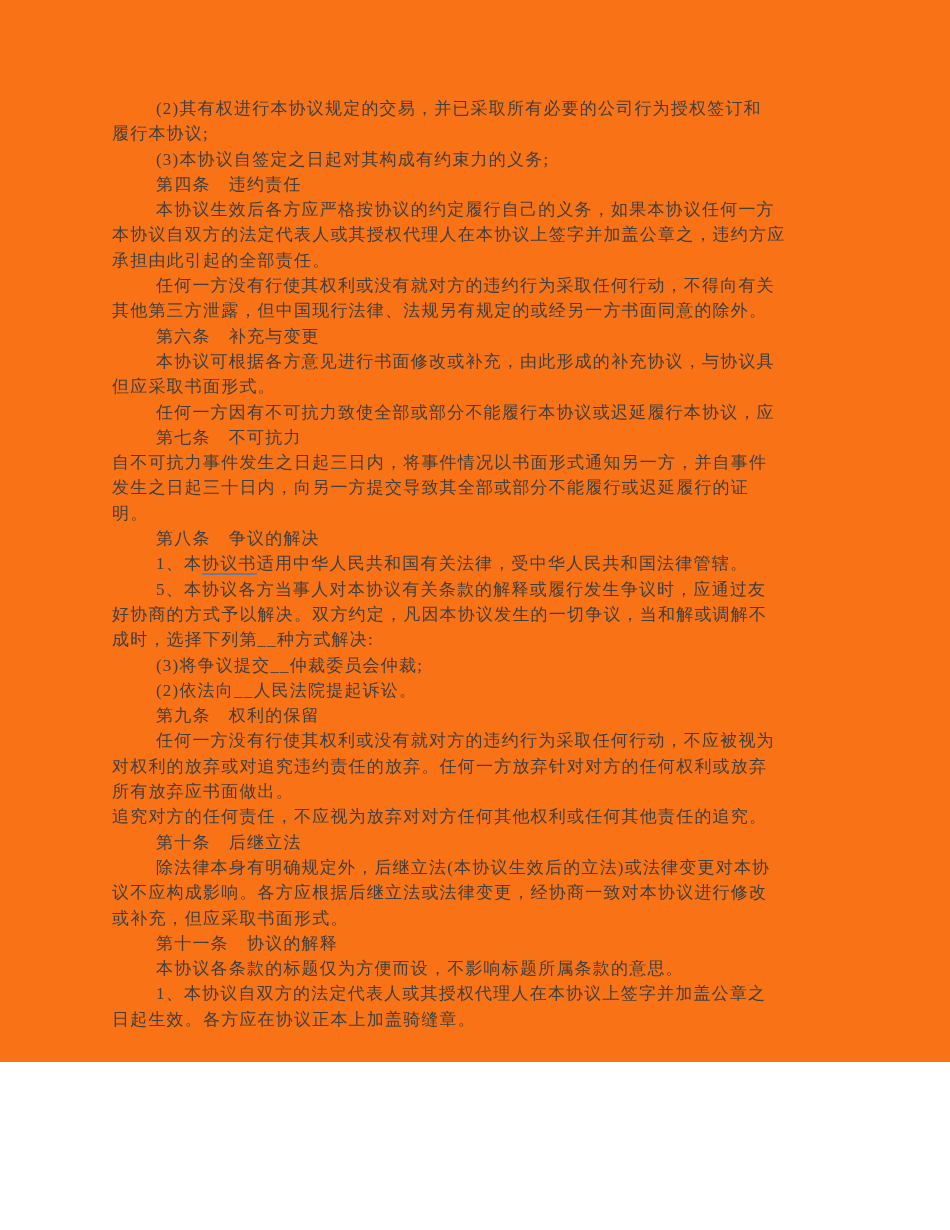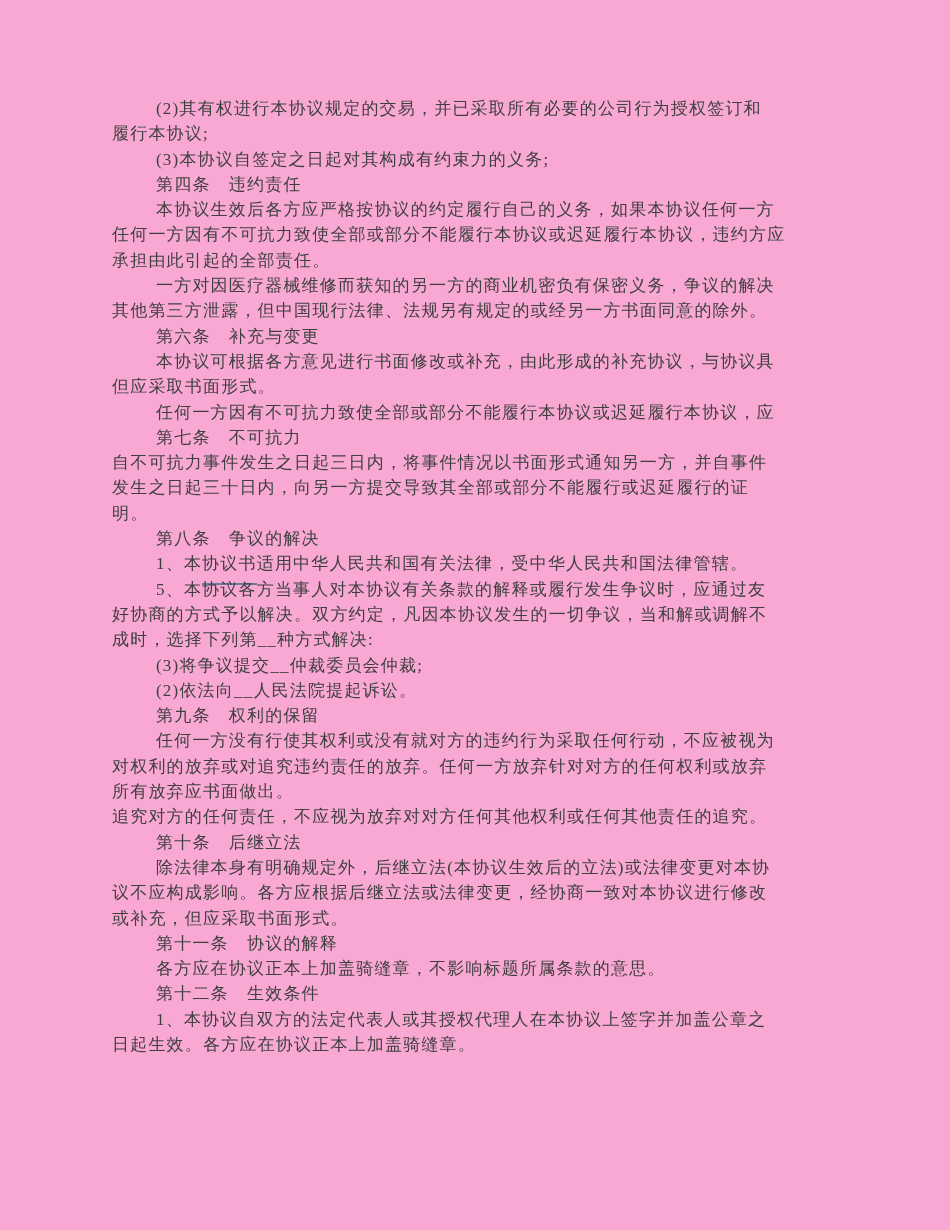--- a/index.html
+++ b/index.html
@@ -3,22 +3,22 @@
 <meta charset="utf-8">
 <style>
   html, body {
     margin: 0;
     padding: 0;
     background: #ffffff;
   }
   .page {
     position: relative;
     width: 950px;
-    height: 1230px;
-    background: #f9a8d4;
+    height: 1062px;
+    background: #f97316;
     overflow: hidden;
   }
   .doc {
     position: absolute;
     left: 112px;
     top: 96px;
     width: 740px;
     font-family: "Liberation Serif", "DejaVu Serif", serif;
     font-size: 17px;
     line-height: 25.3px;
@@ -27,36 +27,36 @@
   }
   .line {
     white-space: pre;
     height: 25.3px;
   }
   .indent {
     padding-left: 44px;
   }
   .u {
     border-bottom: 2px solid #6b7b9e;
-    padding-bottom: 10px;
+    padding-bottom: 0;
   }
 </style>
 </head>
 <body>
 
 <div class="page">
   <div class="doc" id="doc" style="color: rgb(63, 63, 63);">
       <div class="line indent"><span>(2)其有权进行本协议规定的交易，并已采取所有必要的公司行为授权签订和</span></div>
       <div class="line"><span>履行本协议;</span></div>
       <div class="line indent"><span>(3)本协议自签定之日起对其构成有约束力的义务;</span></div>
       <div class="line indent"><span>第四条　违约责任</span></div>
       <div class="line indent"><span>本协议生效后各方应严格按协议的约定履行自己的义务，如果本协议任何一方</span></div>
-      <div class="line"><span>任何一方因有不可抗力致使全部或部分不能履行本协议或迟延履行本协议，违约方应</span></div>
+      <div class="line"><span>本协议自双方的法定代表人或其授权代理人在本协议上签字并加盖公章之，违约方应</span></div>
       <div class="line"><span>承担由此引起的全部责任。</span></div>
-      <div class="line indent"><span>一方对因医疗器械维修而获知的另一方的商业机密负有保密义务，争议的解决</span></div>
+      <div class="line indent"><span>任何一方没有行使其权利或没有就对方的违约行为采取任何行动，不得向有关</span></div>
       <div class="line"><span>其他第三方泄露，但中国现行法律、法规另有规定的或经另一方书面同意的除外。</span></div>
       <div class="line indent"><span>第六条　补充与变更</span></div>
       <div class="line indent"><span>本协议可根据各方意见进行书面修改或补充，由此形成的补充协议，与协议具</span></div>
       <div class="line"><span>但应采取书面形式。</span></div>
       <div class="line indent"><span>任何一方因有不可抗力致使全部或部分不能履行本协议或迟延履行本协议，应</span></div>
       <div class="line indent"><span>第七条　不可抗力</span></div>
       <div class="line"><span>自不可抗力事件发生之日起三日内，将事件情况以书面形式通知另一方，并自事件</span></div>
       <div class="line"><span>发生之日起三十日内，向另一方提交导致其全部或部分不能履行或迟延履行的证</span></div>
       <div class="line"><span>明。</span></div>
       <div class="line indent"><span>第八条　争议的解决</span></div>
@@ -69,18 +69,17 @@
       <div class="line indent"><span>第九条　权利的保留</span></div>
       <div class="line indent"><span>任何一方没有行使其权利或没有就对方的违约行为采取任何行动，不应被视为</span></div>
       <div class="line"><span>对权利的放弃或对追究违约责任的放弃。任何一方放弃针对对方的任何权利或放弃</span></div>
       <div class="line"><span>所有放弃应书面做出。</span></div>
       <div class="line"><span>追究对方的任何责任，不应视为放弃对对方任何其他权利或任何其他责任的追究。</span></div>
       <div class="line indent"><span>第十条　后继立法</span></div>
       <div class="line indent"><span>除法律本身有明确规定外，后继立法(本协议生效后的立法)或法律变更对本协</span></div>
       <div class="line"><span>议不应构成影响。各方应根据后继立法或法律变更，经协商一致对本协议进行修改</span></div>
       <div class="line"><span>或补充，但应采取书面形式。</span></div>
       <div class="line indent"><span>第十一条　协议的解释</span></div>
-      <div class="line indent"><span>各方应在协议正本上加盖骑缝章，不影响标题所属条款的意思。</span></div>
-      <div class="line indent"><span>第十二条　生效条件</span></div>
+      <div class="line indent"><span>本协议各条款的标题仅为方便而设，不影响标题所属条款的意思。</span></div>
       <div class="line indent"><span>1、本协议自双方的法定代表人或其授权代理人在本协议上签字并加盖公章之</span></div>
       <div class="line"><span>日起生效。各方应在协议正本上加盖骑缝章。</span></div>
     </div>
 </div>
 
 </body></html>

